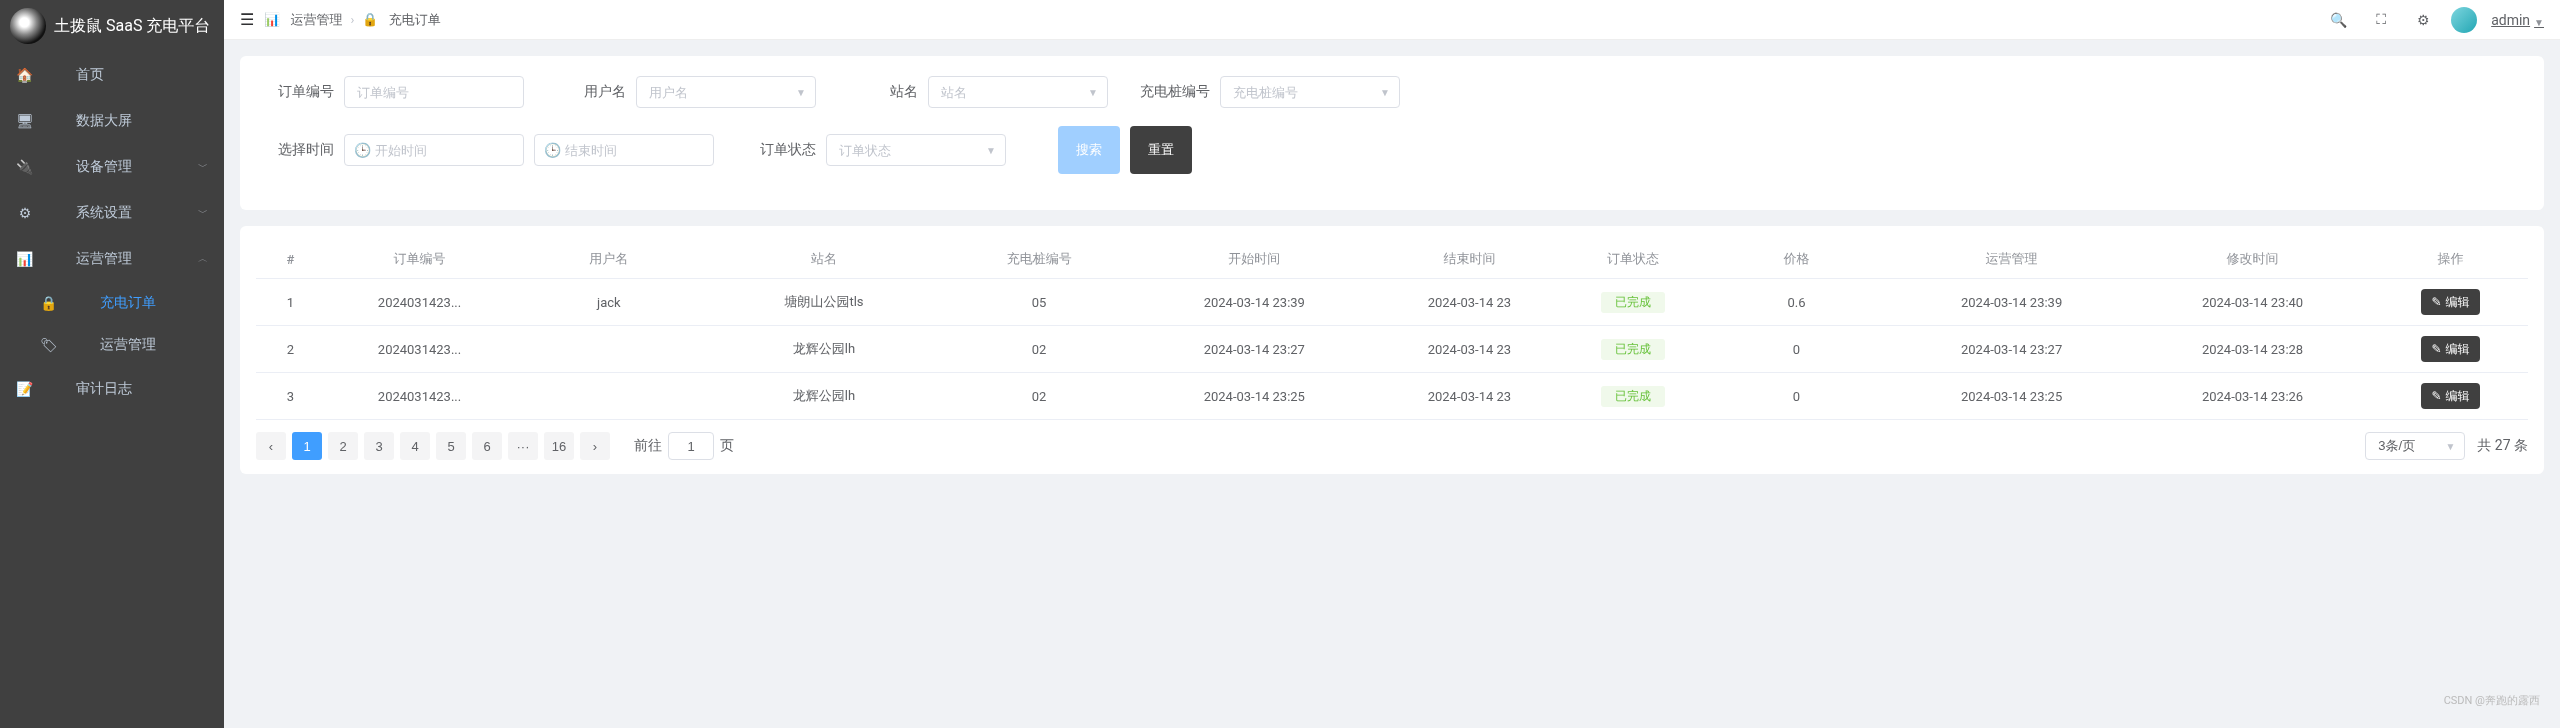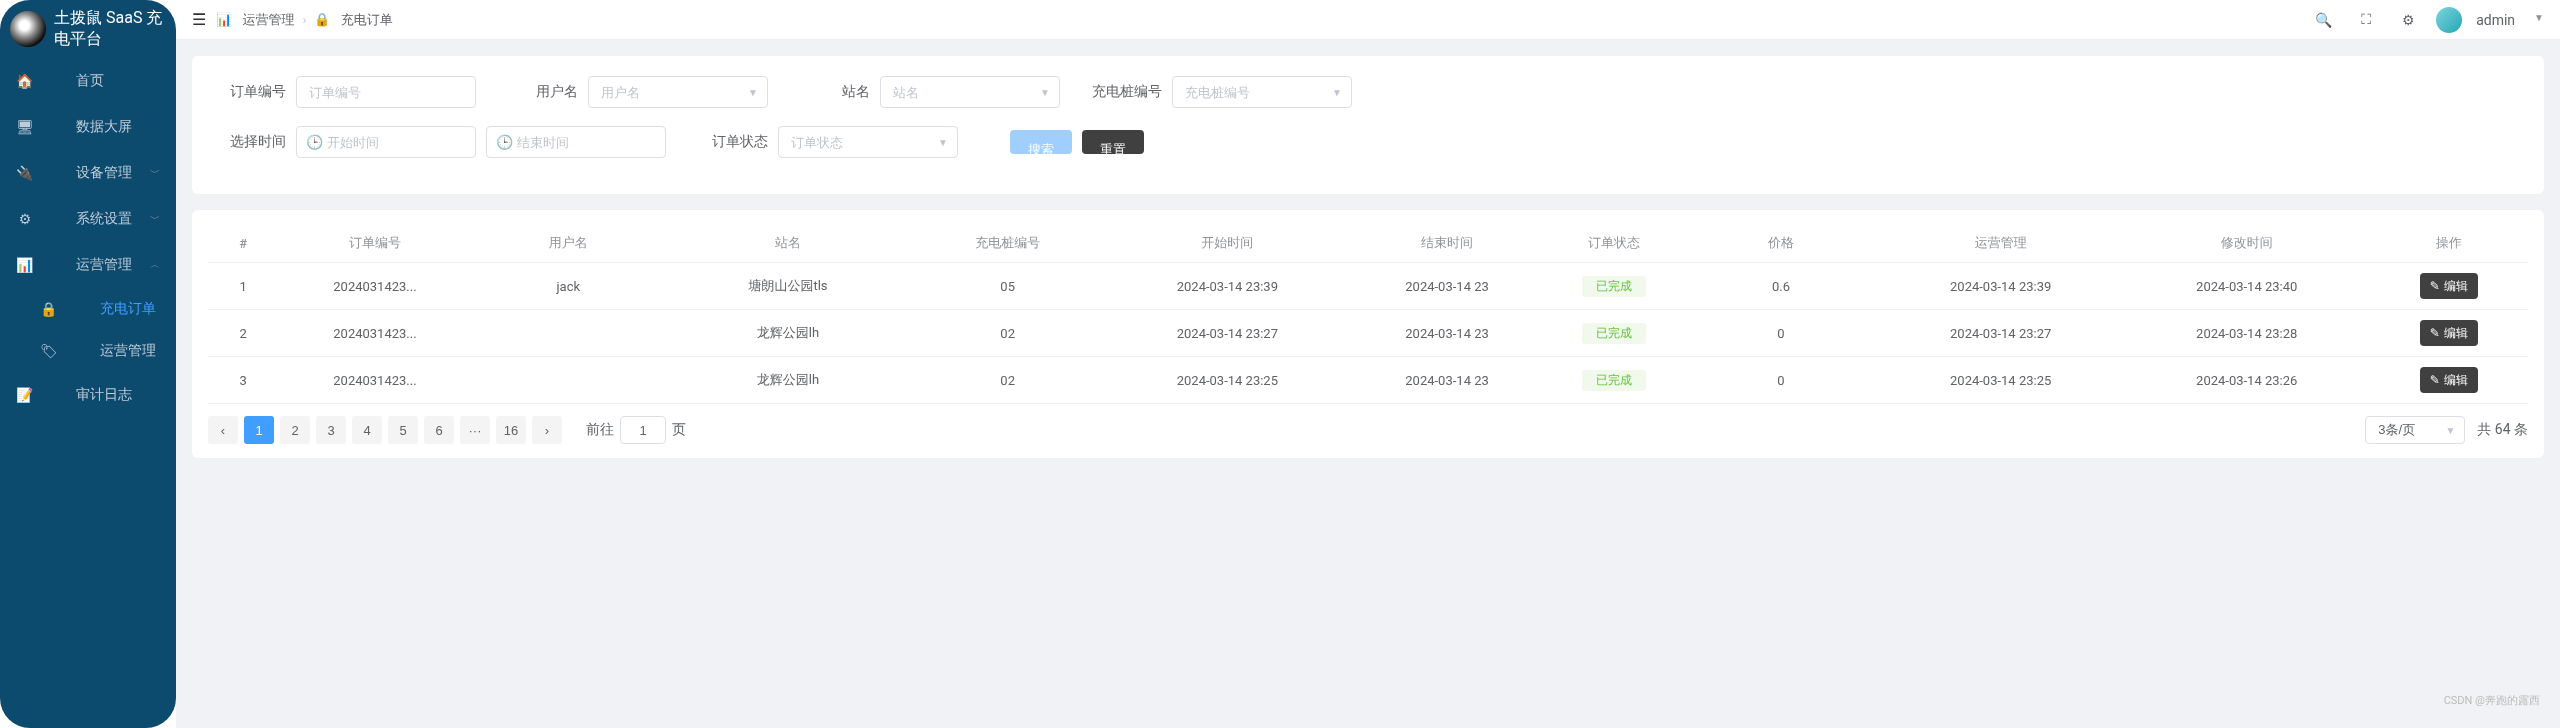--- a/index.html
+++ b/index.html
@@ -1,21 +1,21 @@
 <!DOCTYPE html>
 <html><head>
   <meta charset="utf-8">
   <style>
     * { margin: 0; padding: 0; box-sizing: border-box; }
     body { font-family: -apple-system, BlinkMacSystemFont, "Segoe UI", Roboto, "Helvetica Neue", Arial, sans-serif; font-size: 14px; color: #606266; background: #fff; }
     
     .app { display: flex; height: 728px; width: 2560px; }
     
     
-    .sidebar { width: 176px; background: #0c4a6e; color: #fff; flex-shrink: 0; overflow-y: auto; border-radius: 30px; }
+    .sidebar { width: 224px; background: #404040; color: #fff; flex-shrink: 0; overflow-y: auto; }
     .brand { display: flex; align-items: center; padding: 8px 10px; gap: 8px; }
     .brand-logo { width: 36px; height: 36px; border-radius: 50%; background: radial-gradient(circle at 40% 40%, #fff 15%, #888 40%, #111 70%); flex-shrink: 0; }
     .brand-title { color: #fff; font-size: 16px; line-height: 1.3; }
     
     .menu { list-style: none; }
     .menu-item { display: flex; align-items: center; padding: 0 16px; height: 46px; color: #bfcbd9; cursor: pointer; }
     .menu-item .mi-icon { width: 18px; margin-right: 10px; display: inline-flex; align-items: center; justify-content: center; }
     .menu-item .mi-label { flex: 1; margin-left: 32px; }
     .menu-item .mi-arrow { font-size: 10px; color: #909399; }
     .menu-sub { list-style: none; }
@@ -27,42 +27,42 @@
     
     .topbar { height: 40px; background: #fff; display: flex; align-items: center; padding: 0 16px; border-bottom: 1px solid #eee; }
     .topbar-left { display: flex; align-items: center; gap: 10px; }
     .hamburger { cursor: pointer; font-size: 16px; color: #303133; }
     .breadcrumb { display: flex; align-items: center; gap: 8px; color: #606266; font-size: 13px; }
     .breadcrumb .sep { color: #c0c4cc; }
     .bc-icon { margin-right: 2px; }
     .topbar-right { margin-left: auto; display: flex; align-items: center; gap: 14px; }
     .topbar-iconbtn { width: 28px; height: 28px; display: inline-flex; align-items: center; justify-content: center; color: #606266; cursor: pointer; border-radius: 4px; }
     .avatar { width: 26px; height: 26px; border-radius: 50%; background: linear-gradient(135deg,#7ed6df,#22a6b3); }
-    .username { display: flex; align-items: flex-start; gap: 19px; cursor: pointer; }
+    .username { display: flex; align-items: flex-end; gap: 4px; cursor: pointer; text-decoration: underline; }
     .username .caret { font-size: 10px; color: #909399; }
     
     .content { padding: 16px; overflow: auto; flex: 1; }
     
     
     .panel { background: #fff; border-radius: 6px; padding: 20px 24px 36px; margin-bottom: 16px; }
     .form-row { display: flex; align-items: center; gap: 32px; margin-bottom: 18px; }
     .form-row:last-child { margin-bottom: 0; }
     .form-item { display: flex; align-items: center; gap: 10px; }
     .form-label { min-width: 70px; text-align: right; color: #606266; font-size: 14px; }
     .input { height: 32px; border: 1px solid #dcdfe6; border-radius: 4px; padding: 0 12px; font-size: 13px; color: #606266; outline: none; }
     .input::placeholder { color: #c0c4cc; }
     .input-w { width: 180px; }
     .select { position: relative; display: inline-flex; align-items: center; }
     .select .input { padding-right: 28px; width: 180px; }
     .select .caret { position: absolute; right: 10px; font-size: 10px; color: #c0c4cc; pointer-events: none; }
     .date-input { position: relative; display: inline-flex; align-items: center; }
     .date-input .input { padding-left: 30px; width: 180px; }
     .date-input .di-icon { position: absolute; left: 10px; color: #c0c4cc; font-size: 14px; pointer-events: none; }
     
-    .btn { height: 24px; padding: 11px 18px; border: none; border-radius: 4px; font-size: 13px; cursor: pointer; color: #fff; }
+    .btn { height: 48px; padding: 3px 18px; border: none; border-radius: 4px; font-size: 13px; cursor: pointer; color: #fff; }
     .btn-primary { background: #404040; }
     .btn-primary-light { background: #a0cfff; }
     .btn-sm { height: 26px; padding: 0 10px; font-size: 12px; display: inline-flex; align-items: center; gap: 4px; }
     
     
     .table-panel { background: #fff; border-radius: 6px; padding: 14px 16px 12px; }
     table { width: 100%; border-collapse: collapse; table-layout: fixed; }
     th, td { border-bottom: 1px solid #ebeef5; padding: 10px 8px; text-align: center; font-size: 13px; white-space: nowrap; overflow: hidden; text-overflow: ellipsis; }
     th { color: #909399; font-weight: 500; background: #fff; }
     td { color: #606266; }
@@ -317,21 +317,21 @@
           <div class="pager-jump">
             <span>前往</span>
             <input class="input" value="1" style="">
             <span>页</span>
           </div>
           <div class="page-size-select">
             <div class="select">
               <input class="input" readonly="" value="3条/页" style="">
               <span class="caret">▼</span>
             </div>
-            <span>共 64 条</span>
+            <span>共 27 条</span>
           </div>
         </div>
       </div>
     </div>
   </div>
 </div>
 
 <div class="watermark">CSDN @奔跑的露西</div>
 
 </body></html>

